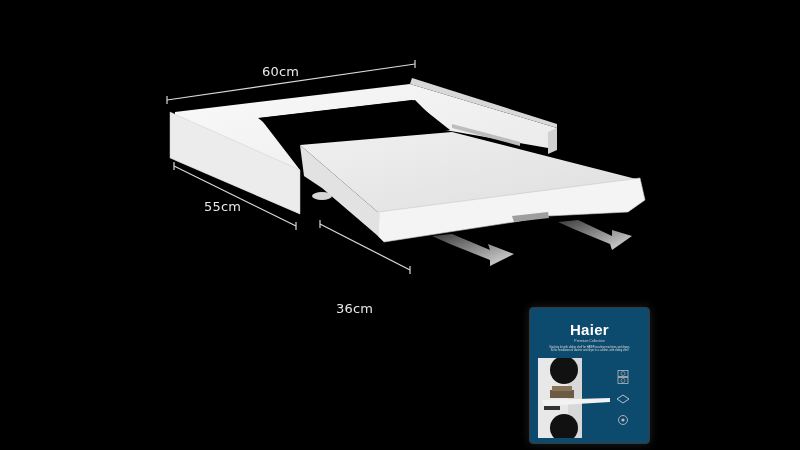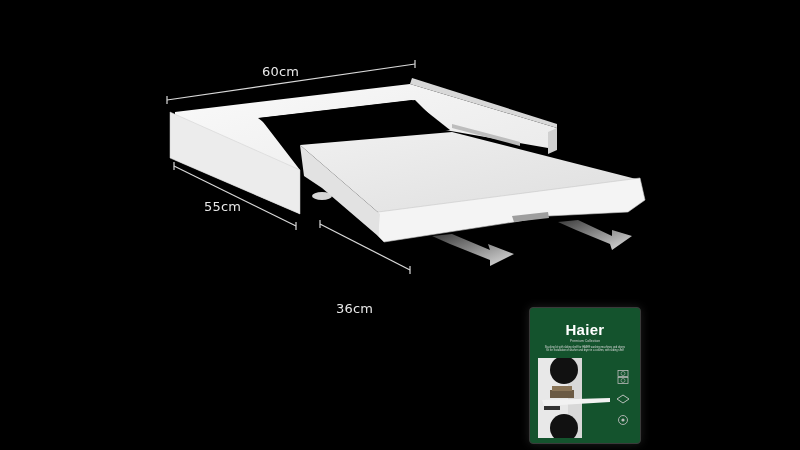--- a/index.html
+++ b/index.html
@@ -1,19 +1,19 @@
 <!DOCTYPE html>
 <html><head>
   <meta charset="utf-8">
   <style>
     html, body { margin:0; padding:0; }
     body { width:800px; height:450px; background:#000; overflow:hidden; position:relative; font-family:"Liberation Sans", sans-serif; }
     .stage { position:absolute; left:0; top:0; width:800px; height:450px; }
     .dim-label { position:absolute; color:#e8e8e8; font-size:13px; font-family:"DejaVu Sans", sans-serif; letter-spacing:0.2px; }
-    .pack { position:absolute; left:529px; top:307px; width:110px; height:135px; background:#14532d; border:1px solid #3a3a3a; border-radius:4px; box-shadow:0 0 10px rgba(255,255,255,0.12); overflow:hidden; }
+    .pack { position:absolute; left:529px; top:307px; width:110px; height:135px; background:#0c4a6e; border:1px solid #3a3a3a; border-radius:4px; box-shadow:0 0 10px rgba(255,255,255,0.12); overflow:hidden;padding-left:9px; }
     .pack-brand { position:absolute; left:0; right:0; top:13px; text-align:center; color:#fff; font-weight:bold; font-size:15px; letter-spacing:0.3px; }
     .pack-sub { position:absolute; left:0; right:0; top:31px; text-align:center; color:#cfcfcf; font-size:3.5px; }
     .pack-desc { position:absolute; left:8px; right:8px; top:38px; color:#ddd; font-size:2.6px; line-height:3.4px; text-align:center; }
     .pack-photo { position:absolute; left:8px; top:50px; width:72px; height:80px; }
     .pack-icons { position:absolute; left:84px; top:62px; width:18px; }
     .pack-icon { display:block; margin:0 auto 10px; }
   </style>
 </head>
 <body>
 

